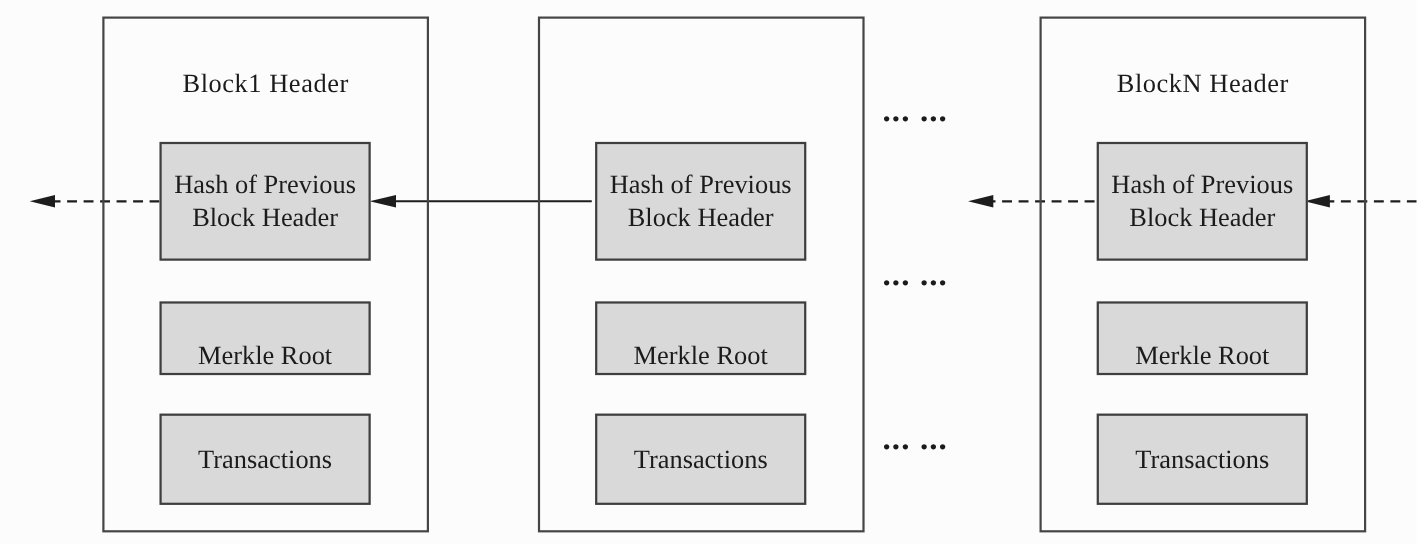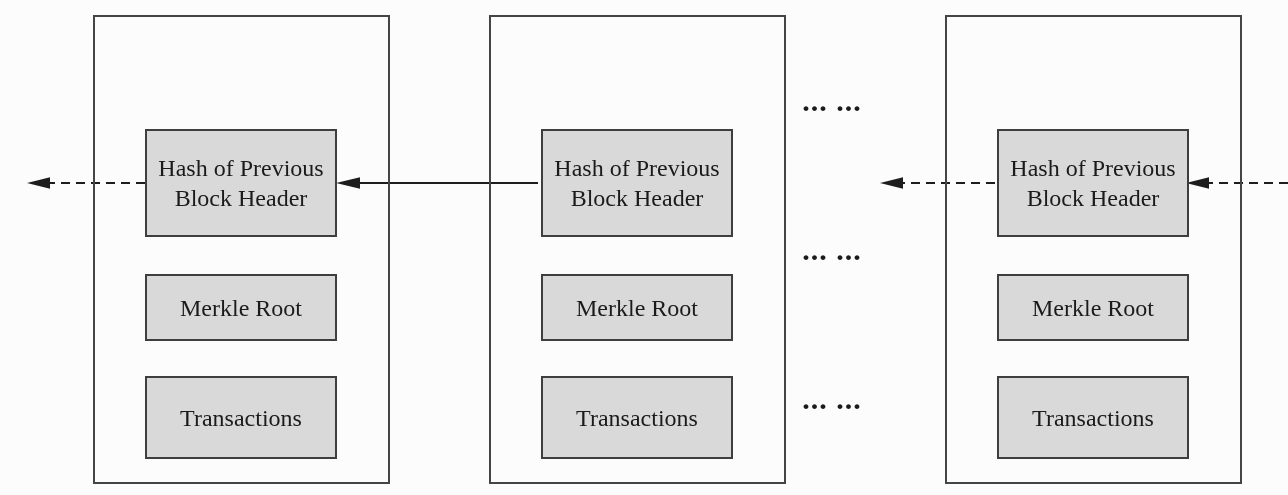--- a/index.html
+++ b/index.html
@@ -42,21 +42,21 @@
     position:absolute;left:50px;width:192px;
     background:var(--box-fill);
     border:2px solid var(--box-border);
     display:flex;align-items:center;justify-content:center;
     text-align:center;
     font-size:24px;line-height:30px;
     color:var(--text);
   }
   .field span{display:block;padding:0 2px;}
   .field.hash{top:112px;height:108px;}
-  .field.merkle{top:257px;height:67px;}
+  .field.merkle{top:257px;height:67px;align-items:flex-end;}
   .field.txs{top:359px;height:83px;justify-content:center;}
   .dots{
     position:absolute;left:800px;width:64px;
     text-align:center;
     font-size:30px;line-height:30px;font-weight:bold;
     letter-spacing:1px;
     color:var(--text);
     white-space:nowrap;
   }
   .dots.row1{top:86px;}
@@ -85,20 +85,21 @@
       <polygon points="880,183 903,177.3 903,188.7"></polygon>
     </g>
 
     <g>
       <line class="dash" x1="1288" y1="183" x2="1203" y2="183"></line>
       <polygon points="1186,183 1209,177.3 1209,188.7"></polygon>
     </g>
   </svg>
 
   <section class="block" style="left:93px">
+    <h2 class="block-title">Block1 Header</h2>
     <div class="field hash">
       <span>Hash of Previous Block Header</span>
     </div>
     <div class="field merkle">
       <span>Merkle Root</span>
     </div>
     <div class="field txs">
       <span>Transactions</span>
     </div>
   </section>
@@ -109,20 +110,21 @@
     </div>
     <div class="field merkle">
       <span>Merkle Root</span>
     </div>
     <div class="field txs">
       <span>Transactions</span>
     </div>
   </section>
 
   <section class="block" style="left:945px">
+    <h2 class="block-title">BlockN Header</h2>
     <div class="field hash">
       <span>Hash of Previous Block Header</span>
     </div>
     <div class="field merkle">
       <span>Merkle Root</span>
     </div>
     <div class="field txs">
       <span>Transactions</span>
     </div>
   </section>

